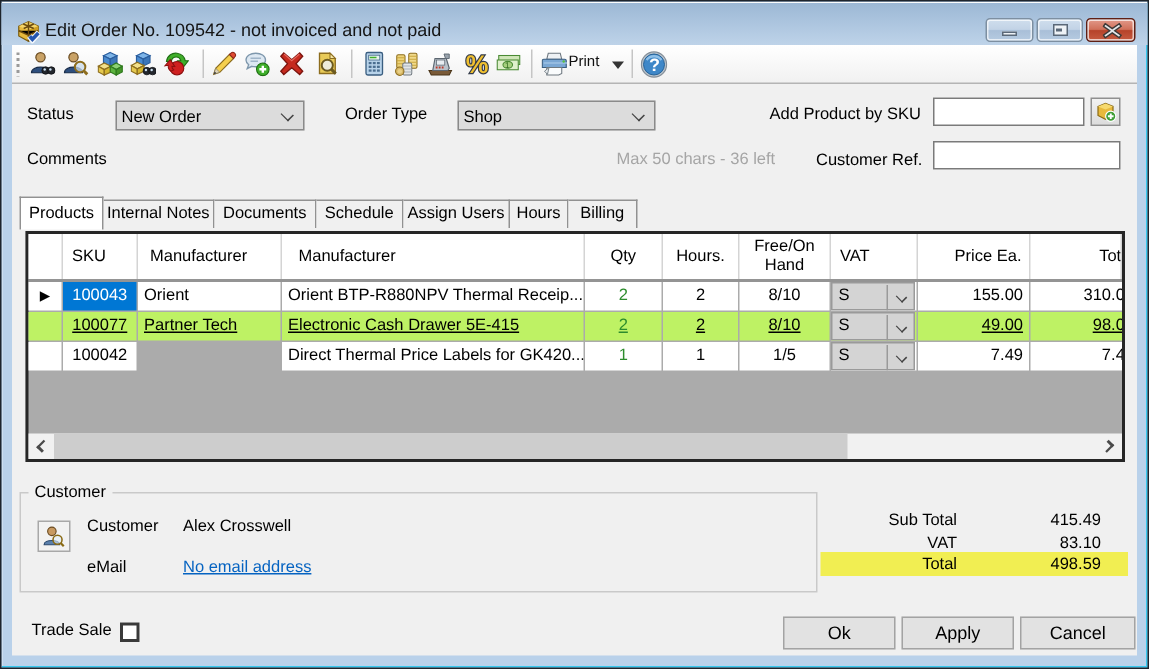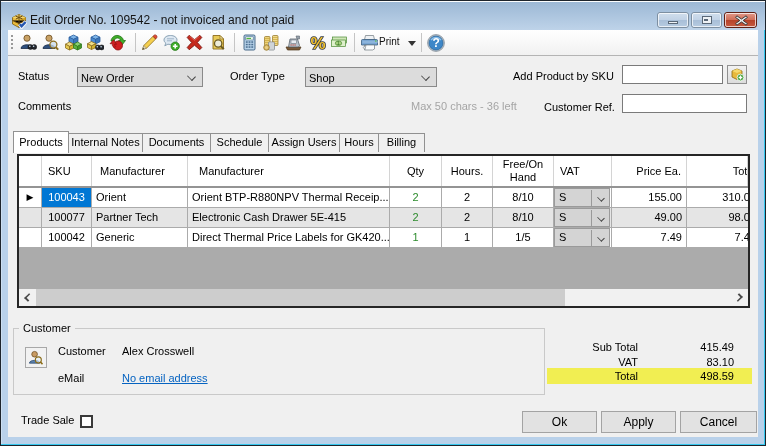--- a/index.html
+++ b/index.html
@@ -31,21 +31,21 @@
 .combo { background:#dcdcdc; border:1px solid #8a8a8a; }
 .combo .chev { position:absolute; right:7px; top:5px; width:7px; height:7px; border-right:1.6px solid #424242; border-bottom:1.6px solid #424242; transform:rotate(45deg) scale(1,0.8); transform-origin:center; }
 
 .tab { top:103px; height:19px; border:1px solid #919191; border-bottom:none; background:#f0f0f0; text-align:center; padding-top:2px; font-size:11px; }
 .tab ~ .tab { border-left:none; }
 .tab.sel { top:101px; height:22px; background:#fff; z-index:3; padding-top:4px; }
 
 #grid { left:17px; top:154px; width:733px; height:154px; border:2px solid #262626; background:#ababab; }
 .hdrcell { background:#fff; color:#000; border-right:1px solid #d4d4d4; }
 .cell { background:#fff; overflow:hidden; white-space:nowrap; }
-.alt { background:#e5e5e5; }
+.alt { background:#bef264;text-decoration:underline; }
 .vatcombo { background:#d4d4d4; border:1px solid #9a9a9a; }
 
 #hscroll { left:0; top:133px; width:729px; height:17px; background:#f1f1f1; }
 #hthumb { left:17px; top:0; width:529px; height:17px; background:#cdcdcd; }
 
 #custgrp { left:5px; top:298px; width:532px; height:67px; border:1px solid #c9c9c9; }
 #custgrp-label { left:11px; top:292px; background:#f0f0f0; padding:0 4px; }
 #custbtn { left:17px; top:317px; width:22px; height:21px; background:#f2f2f2; border:1px solid #a8a8a8; }
 .link { color:#0563c1; text-decoration:underline; }
 
@@ -311,21 +311,20 @@
           <div style="position:absolute; right:5px; top:6px; width:6px; height:6px; border-right:1.4px solid #424242; border-bottom:1.4px solid #424242; transform:rotate(45deg) scale(1,0.8);"></div>
         </div>
       </div>
     <div class="abs cell alt" style="left:593px; top:52px; width:74px; height:19px; text-align:right; padding:3px 4px 0 0;">49.00</div>
     <div class="abs cell alt" style="left:668px; top:52px; width:61px; height:19px; overflow:hidden;">
         <div style="width:73px; text-align:right; padding:3px 4px 0 0;">98.00</div>
       </div>
 
     <div class="abs cell" style="left:0; top:72px; width:22px; height:19px;"></div>
     <div class="abs cell" style="left:23px; top:72px; width:49px; height:19px; text-align:center; padding-top:3px;">100042</div>
-    <div class="abs cell" style="left:73px; top:72px; width:95px; height:19px; padding:3px 0 0 4px;">Generic</div>
     <div class="abs cell" style="left:169px; top:72px; width:201px; height:19px; padding:3px 0 0 4px;">Direct Thermal Price Labels for GK420...</div>
     <div class="abs cell" style="left:371px; top:72px; width:51px; height:19px; text-align:center; padding-top:3px; color:#2d8c2d;">1</div>
     <div class="abs cell" style="left:423px; top:72px; width:50px; height:19px; text-align:center; padding-top:3px;">1</div>
     <div class="abs cell" style="left:474px; top:72px; width:60px; height:19px; text-align:center; padding-top:3px;">1/5</div>
     <div class="abs cell" style="left:535px; top:72px; width:57px; height:19px;">
         <div class="vatcombo abs" style="left:0; top:0; width:56px; height:19px;">
           <div style="padding:2px 0 0 4px;">S</div>
           <div class="abs" style="right:17px; top:1px; width:1px; height:17px; background:#9a9a9a;"></div>
           <div style="position:absolute; right:5px; top:6px; width:6px; height:6px; border-right:1.4px solid #424242; border-bottom:1.4px solid #424242; transform:rotate(45deg) scale(1,0.8);"></div>
         </div>

